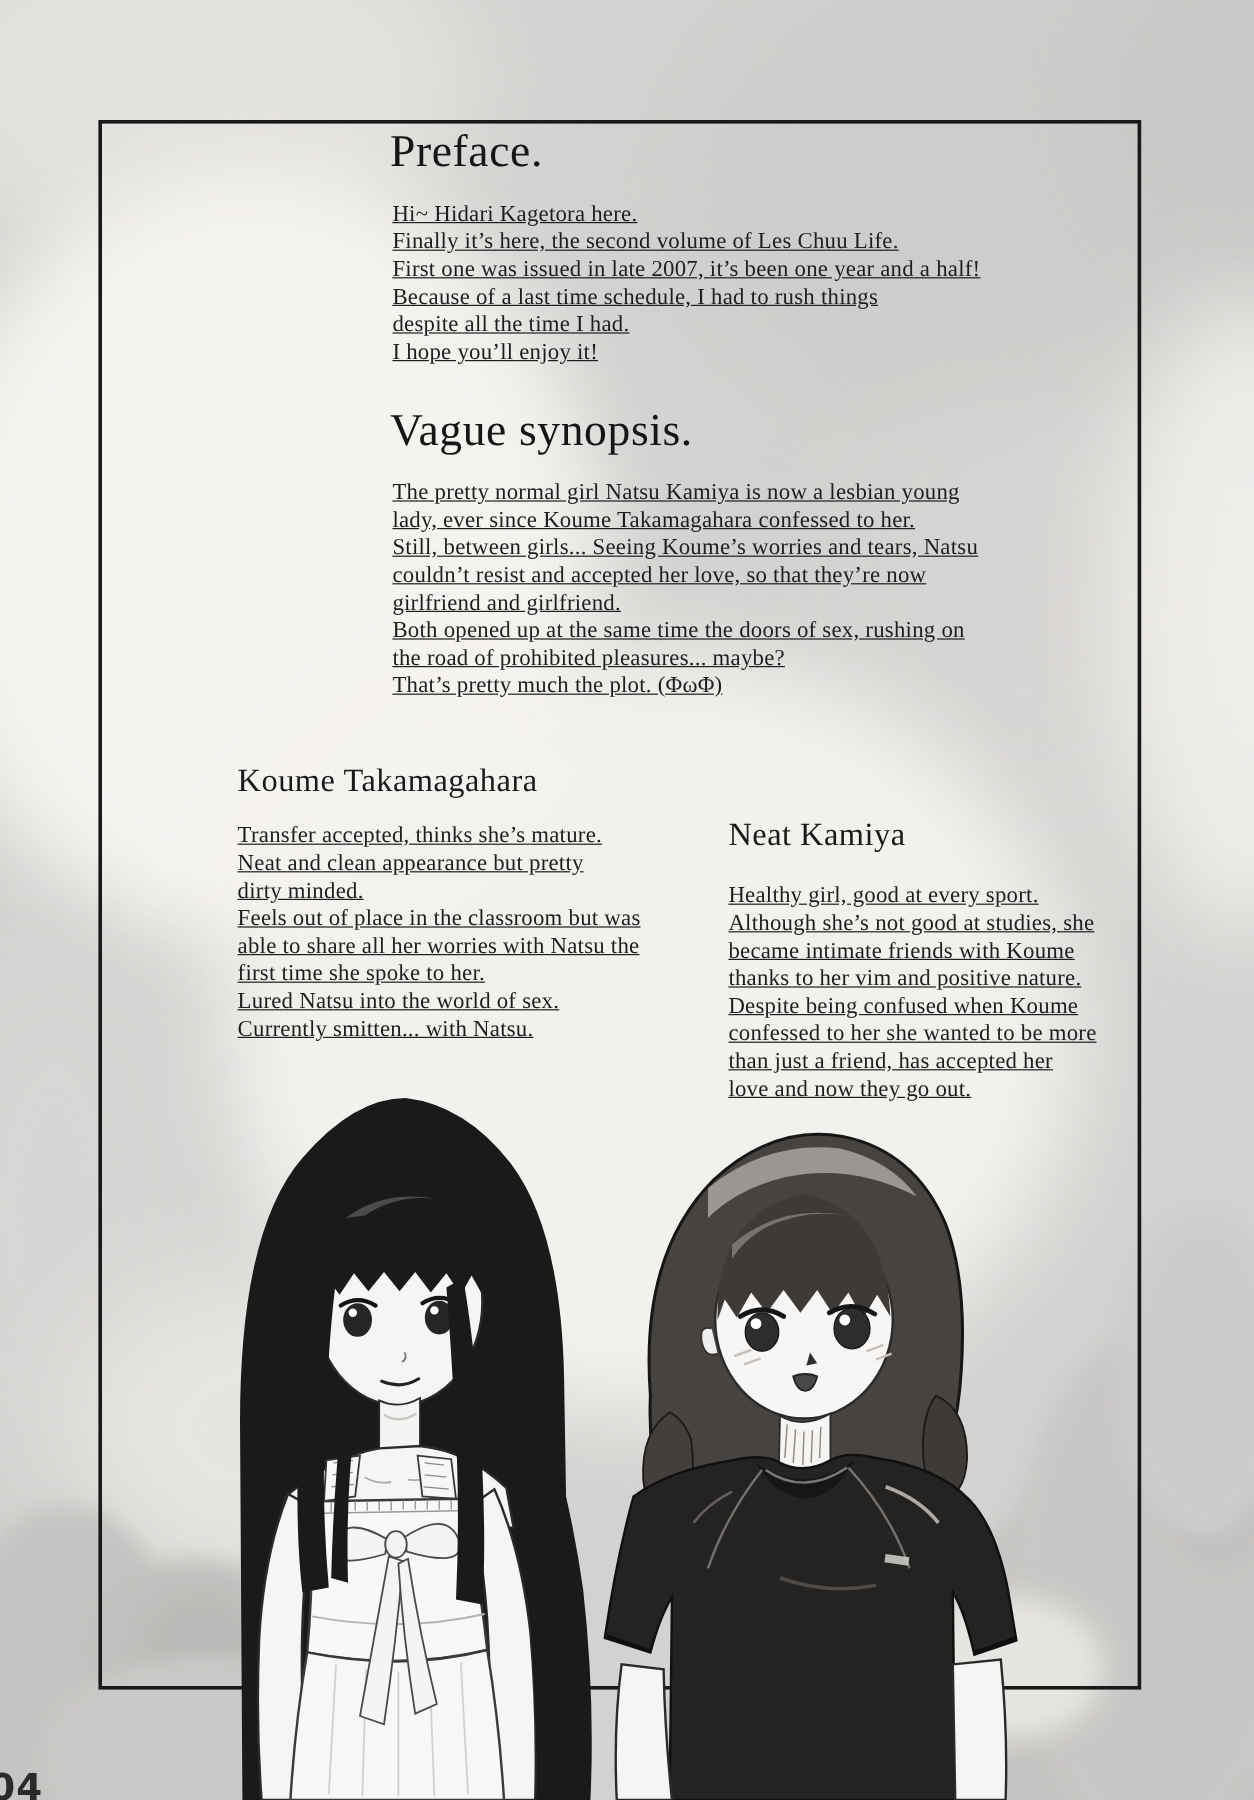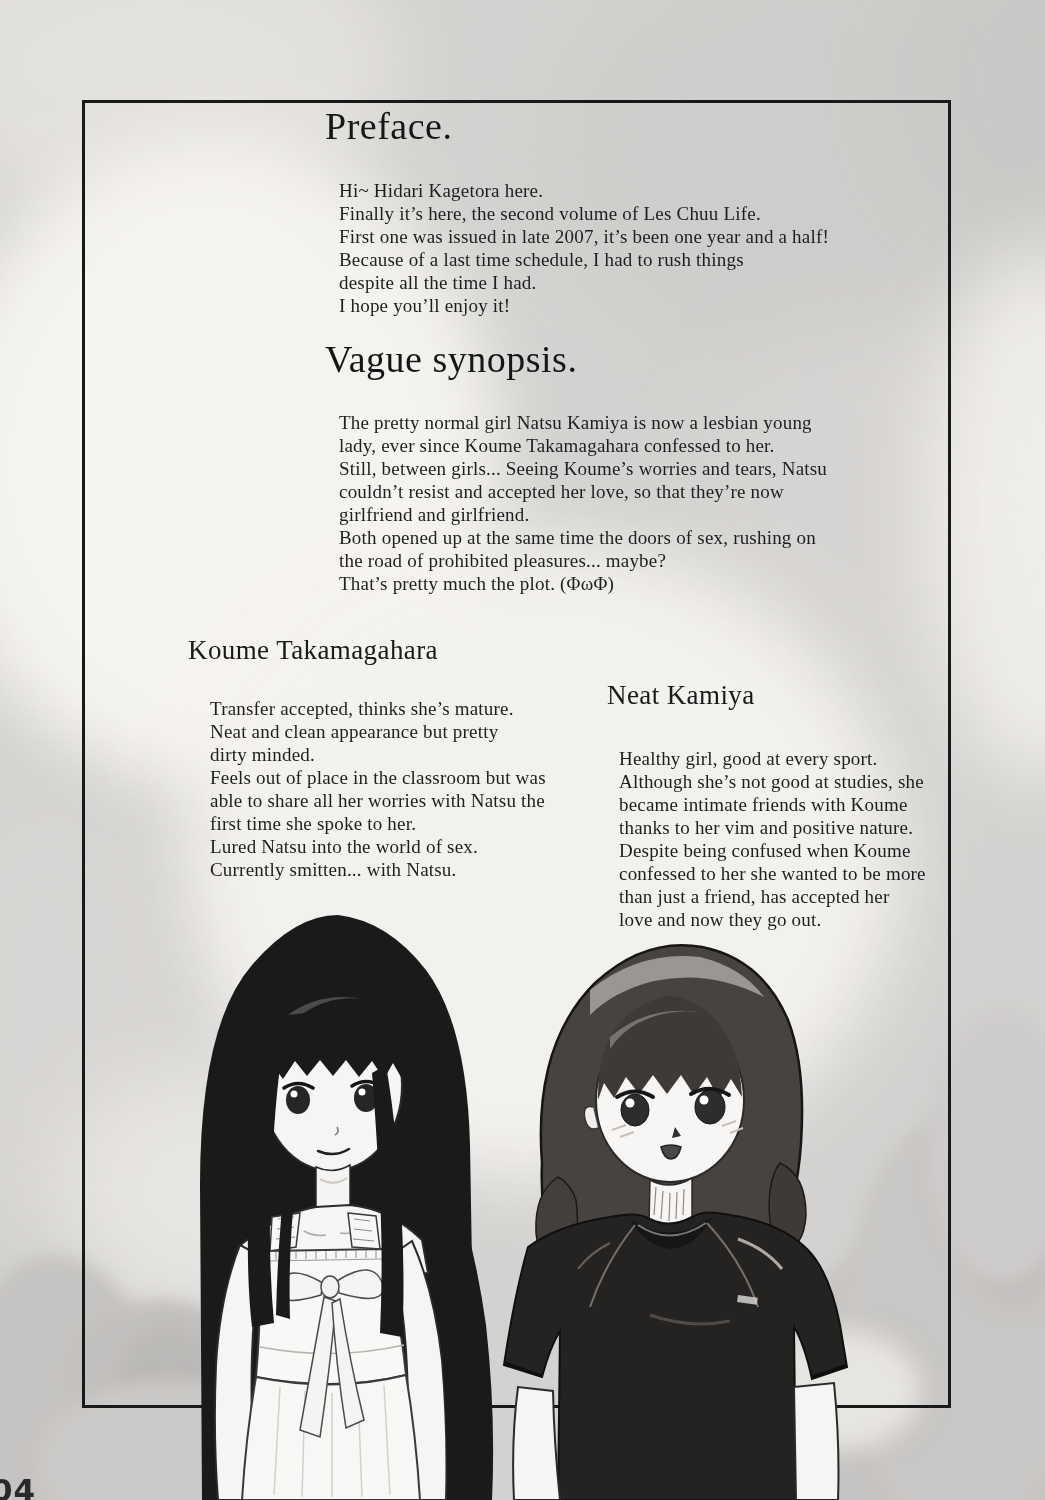--- a/index.html
+++ b/index.html
@@ -20,21 +20,21 @@
   h1.h{
     font-size:38px;font-weight:normal;margin:0;line-height:1;
     letter-spacing:0.5px;color:#161616;
   }
   h2.h2{
     font-size:27px;font-weight:normal;margin:0;line-height:1;
     letter-spacing:0.4px;color:#1a1a1a;
   }
   .lines{
     font-size:19px;line-height:23px;letter-spacing:0.2px;
-    white-space:pre-line;margin:12px;color:#1e1e1e;
+    white-space:pre-line;margin:0;color:#1e1e1e;text-decoration:underline;
   }
   .pageno{
     position:absolute;left:-9px;top:1472px;z-index:8;
     font-family:"DejaVu Sans","Liberation Sans",sans-serif;
     font-size:31px;font-weight:bold;color:#2a2a2a;letter-spacing:1px;
   }
   svg.girls{position:absolute;left:90px;top:895px;z-index:6;}
 </style>
 </head>
 <body>
@@ -80,21 +80,21 @@
 <h1 class="h txt" style="left:325px;top:340px;text-align:right;">Vague synopsis.</h1>
 <p class="lines txt" style="left:327px;top:399px;">The pretty normal girl Natsu Kamiya is now a lesbian young
 lady, ever since Koume Takamagahara confessed to her.
 Still, between girls... Seeing Koume’s worries and tears, Natsu
 couldn’t resist and accepted her love, so that they’re now
 girlfriend and girlfriend.
 Both opened up at the same time the doors of sex, rushing on
 the road of prohibited pleasures... maybe?
 That’s pretty much the plot. (ΦωΦ)</p>
 
-<h2 class="h2 txt" style="left:188px;top:637px;">Koume Takamagahara</h2>
+<h2 class="h2 txt" style="left:198px;top:637px;">Koume Takamagahara</h2>
 <p class="lines txt" style="left:198px;top:685px;">Transfer accepted, thinks she’s mature.
 Neat and clean appearance but pretty
 dirty minded.
 Feels out of place in the classroom but was
 able to share all her worries with Natsu the
 first time she spoke to her.
 Lured Natsu into the world of sex.
 Currently smitten... with Natsu.</p>
 
 <h2 class="h2 txt" style="left:607px;top:682px;">Neat Kamiya</h2>

